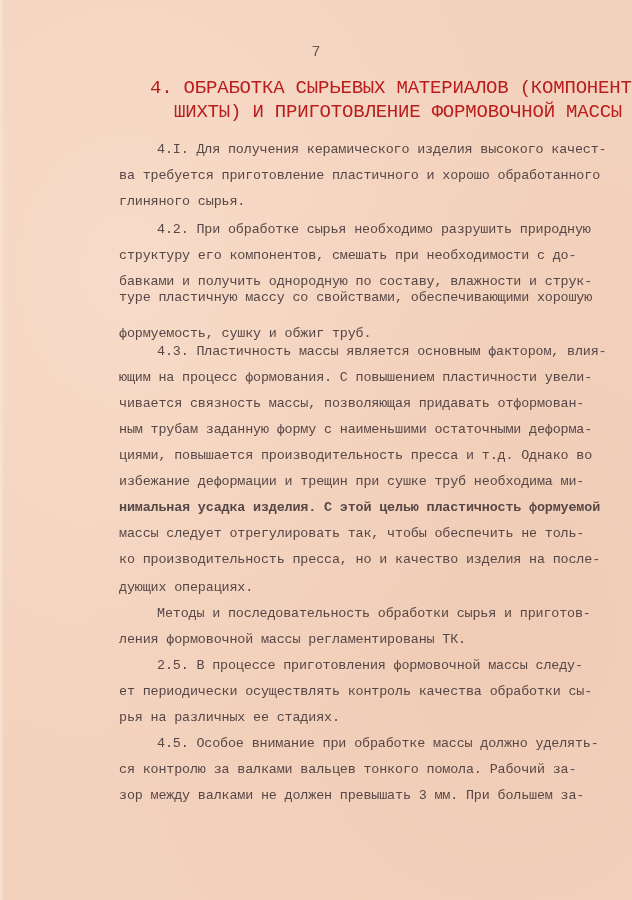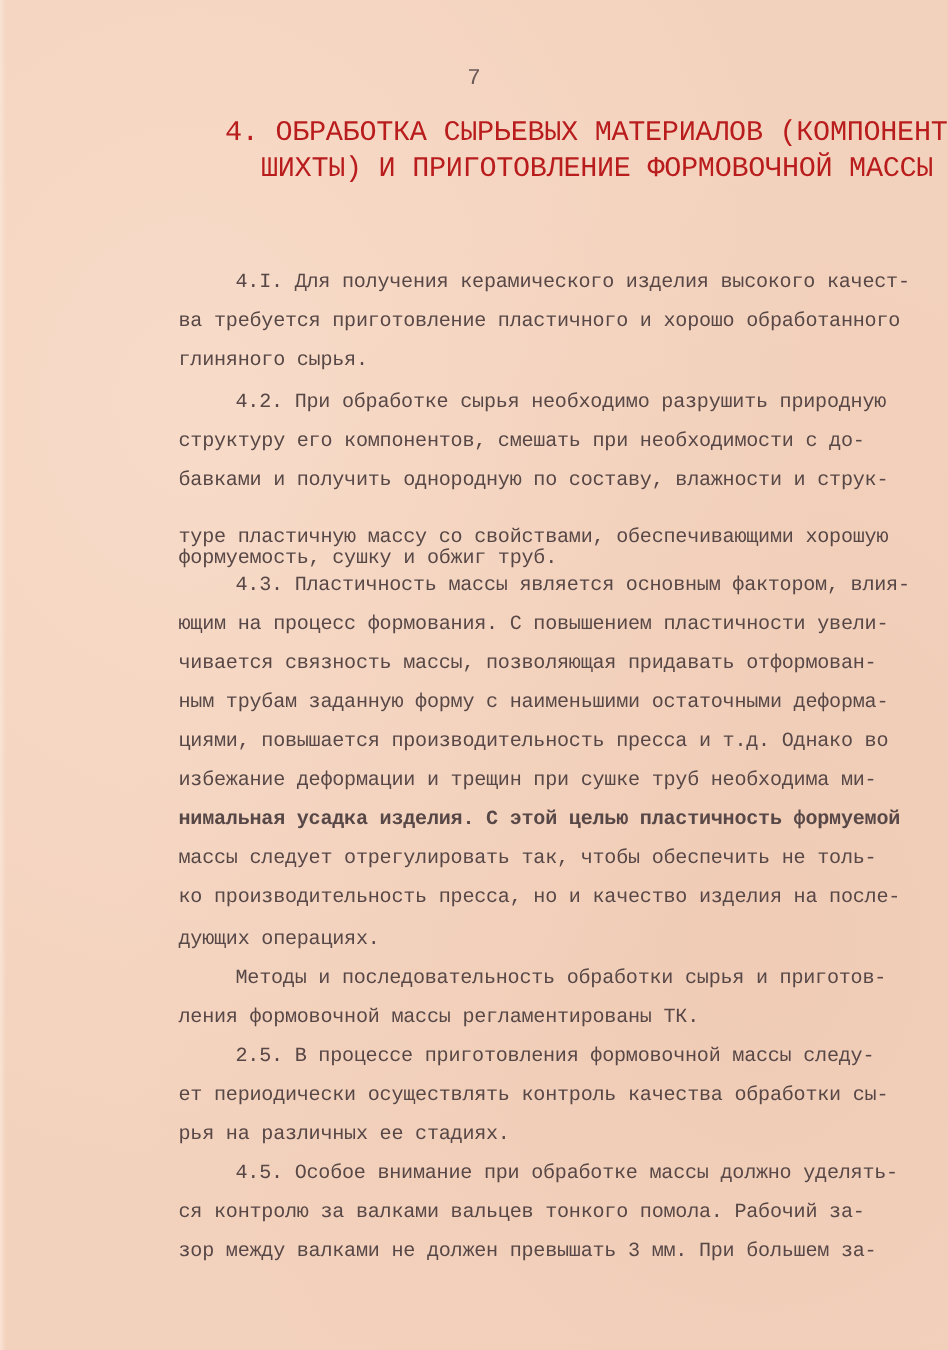--- a/index.html
+++ b/index.html
@@ -12,41 +12,41 @@
     font-family: "Liberation Mono", "DejaVu Sans Mono", monospace;
     color: #5a4a48;
     position: relative;
   }
   .page { position: absolute; left: 0; top: 0; width: 632px; height: 900px; }
   .edge { position: absolute; top: 0; left: 0; width: 4px; height: 900px; background: linear-gradient(to right, #f9e3d4, transparent); }
   .pnum { position: absolute; top: 44px; left: 0; width: 632px; text-align: center; font-size: 15px; color: #6a5a58; }
   .heading { position: absolute; top: 76px; left: 150px; width: 360px; font-size: 19px; line-height: 24px; letter-spacing: -0.2px; color: #b91c1c; }
   .heading .l1 { display: block; white-space: nowrap; }
   .heading .l2 { display: block; white-space: nowrap; padding-left: 24px; }
-  .line { position: absolute; left: 119px; font-size: 13.4px; white-space: nowrap; letter-spacing: -0.15px; color: #574746; margin-top: 39px; }
+  .line { position: absolute; left: 119px; font-size: 13.4px; white-space: nowrap; letter-spacing: -0.15px; color: #574746; }
   .line.indent { left: 157px; }
 </style>
 </head>
 <body>
 
 <div class="page">
   <div class="edge"></div>
   <div class="pnum">7</div>
   <div class="heading">
     <span class="l1">4. ОБРАБОТКА СЫРЬЕВЫХ МАТЕРИАЛОВ (КОМПОНЕНТОВ</span>
     <span class="l2">ШИХТЫ) И ПРИГОТОВЛЕНИЕ ФОРМОВОЧНОЙ МАССЫ</span>
   </div>
   <div id="body-lines">
       <div class="line indent" style="top: 142px;">4.I. Для получения керамического изделия высокого качест-</div>
       <div class="line" style="top: 168px;">ва требуется приготовление пластичного и хорошо обработанного</div>
       <div class="line" style="top: 194px;">глиняного сырья.</div>
       <div class="line indent" style="top: 222px;">4.2. При обработке сырья необходимо разрушить природную</div>
       <div class="line" style="top: 248px;">структуру его компонентов, смешать при необходимости с до-</div>
       <div class="line" style="top: 274px;">бавками и получить однородную по составу, влажности и струк-</div>
-      <div class="line" style="top: 312px;">туре пластичную массу со свойствами, обеспечивающими хорошую</div>
+      <div class="line" style="top: 290px;">туре пластичную массу со свойствами, обеспечивающими хорошую</div>
       <div class="line" style="top: 326px;">формуемость, сушку и обжиг труб.</div>
       <div class="line indent" style="top: 344px;">4.3. Пластичность массы является основным фактором, влия-</div>
       <div class="line" style="top: 370px;">ющим на процесс формования. С повышением пластичности увели-</div>
       <div class="line" style="top: 396px;">чивается связность массы, позволяющая придавать отформован-</div>
       <div class="line" style="top: 422px;">ным трубам заданную форму с наименьшими остаточными деформа-</div>
       <div class="line" style="top: 448px;">циями, повышается производительность пресса и т.д. Однако во</div>
       <div class="line" style="top: 474px;">избежание деформации и трещин при сушке труб необходима ми-</div>
       <div class="line" style="top: 500px; font-weight: bold;">нимальная усадка изделия. С этой целью пластичность формуемой</div>
       <div class="line" style="top: 526px;">массы следует отрегулировать так, чтобы обеспечить не толь-</div>
       <div class="line" style="top: 552px;">ко производительность пресса, но и качество изделия на после-</div>

